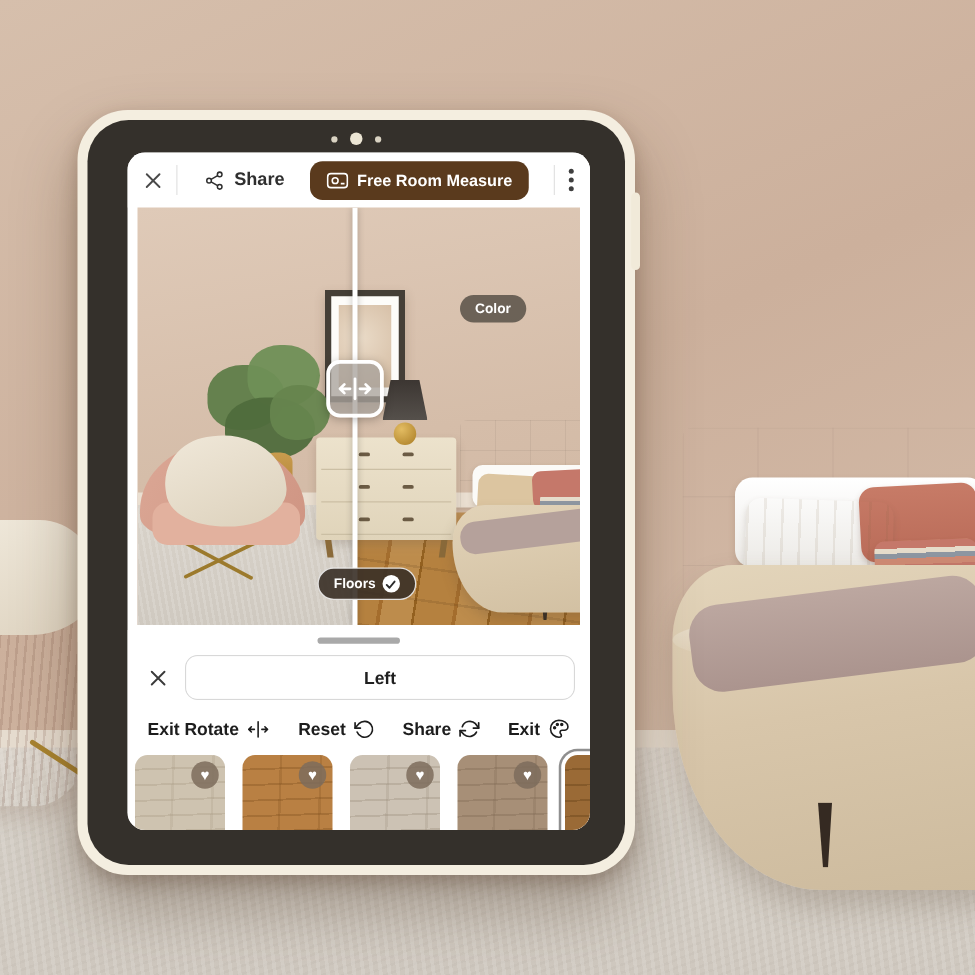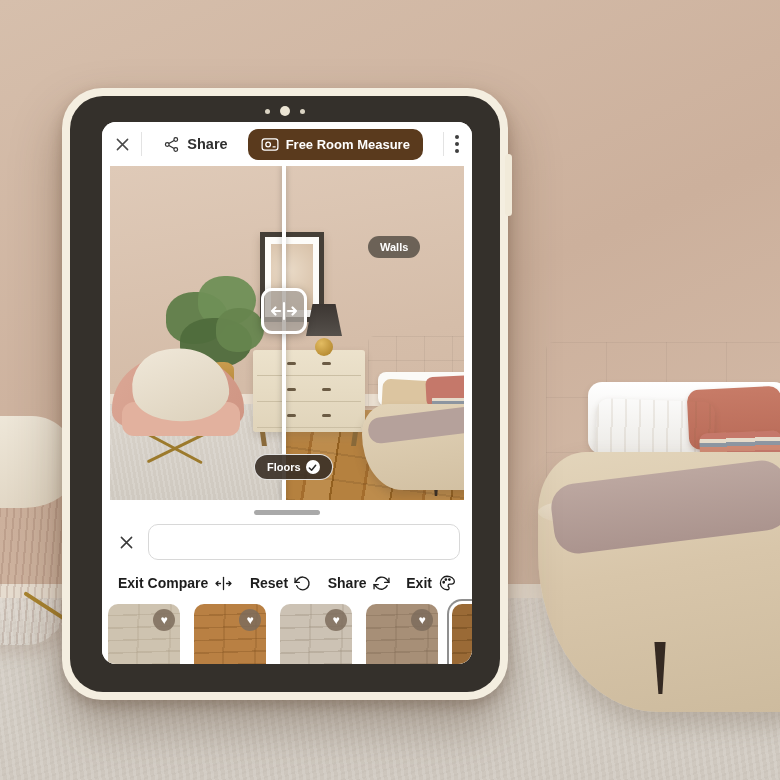--- a/index.html
+++ b/index.html
@@ -251,21 +251,21 @@
             <svg width="30" height="22" viewBox="0 0 30 22">
                 <g stroke="#fff" stroke-width="2.2" fill="none" stroke-linecap="round" stroke-linejoin="round">
                   <path d="M11 11 H3 M6.5 7.5 L3 11 l3.5 3.5"></path>
                   <path d="M15 3 v16"></path>
                   <path d="M19 11 h8 M23.5 7.5 L27 11 l-3.5 3.5"></path>
                 </g>
               </svg>
           </div>
 
           <div class="tag-pill tag-walls">
-            <span>Walls</span>
+            <span>Color</span>
           </div>
           <div class="tag-pill tag-floors">
             <span>Floors</span>
             <span class="check-badge">
               <svg width="9" height="9" viewBox="0 0 10 10">
                   <path d="M1.5 5.5 L4 8 L8.5 2.5" stroke="#2b2b2b" stroke-width="1.7" fill="none" stroke-linecap="round" stroke-linejoin="round"></path>
                 </svg>
             </span>
           </div>
 
@@ -274,26 +274,27 @@
         <div class="sheet">
           <div class="grab"></div>
 
           <div class="toggle-row">
             <div class="sheet-x">
               <svg width="17" height="17" viewBox="0 0 20 20">
                   <path d="M4 4 L16 16 M16 4 L4 16" stroke="#3a3a3a" stroke-width="1.8" stroke-linecap="round" fill="none"></path>
                 </svg>
             </div>
             <div class="segmented">
+              <div class="seg seg-left">Left</div>
             </div>
           </div>
 
           <div class="toolbar">
             <div class="tool">
-              <span>Exit Compare</span>
+              <span>Exit Rotate</span>
               <svg width="19" height="15" viewBox="0 0 24 20">
                   <g stroke="#1d1d1d" stroke-width="1.7" fill="none" stroke-linecap="round" stroke-linejoin="round">
                     <path d="M12 2 v16"></path>
                     <path d="M8 10 H2 M4.8 7.2 L2 10 l2.8 2.8"></path>
                     <path d="M16 10 h6 M19.2 7.2 L22 10 l-2.8 2.8"></path>
                   </g>
                 </svg>
             </div>
             <div class="tool">
               <span>Reset</span>

